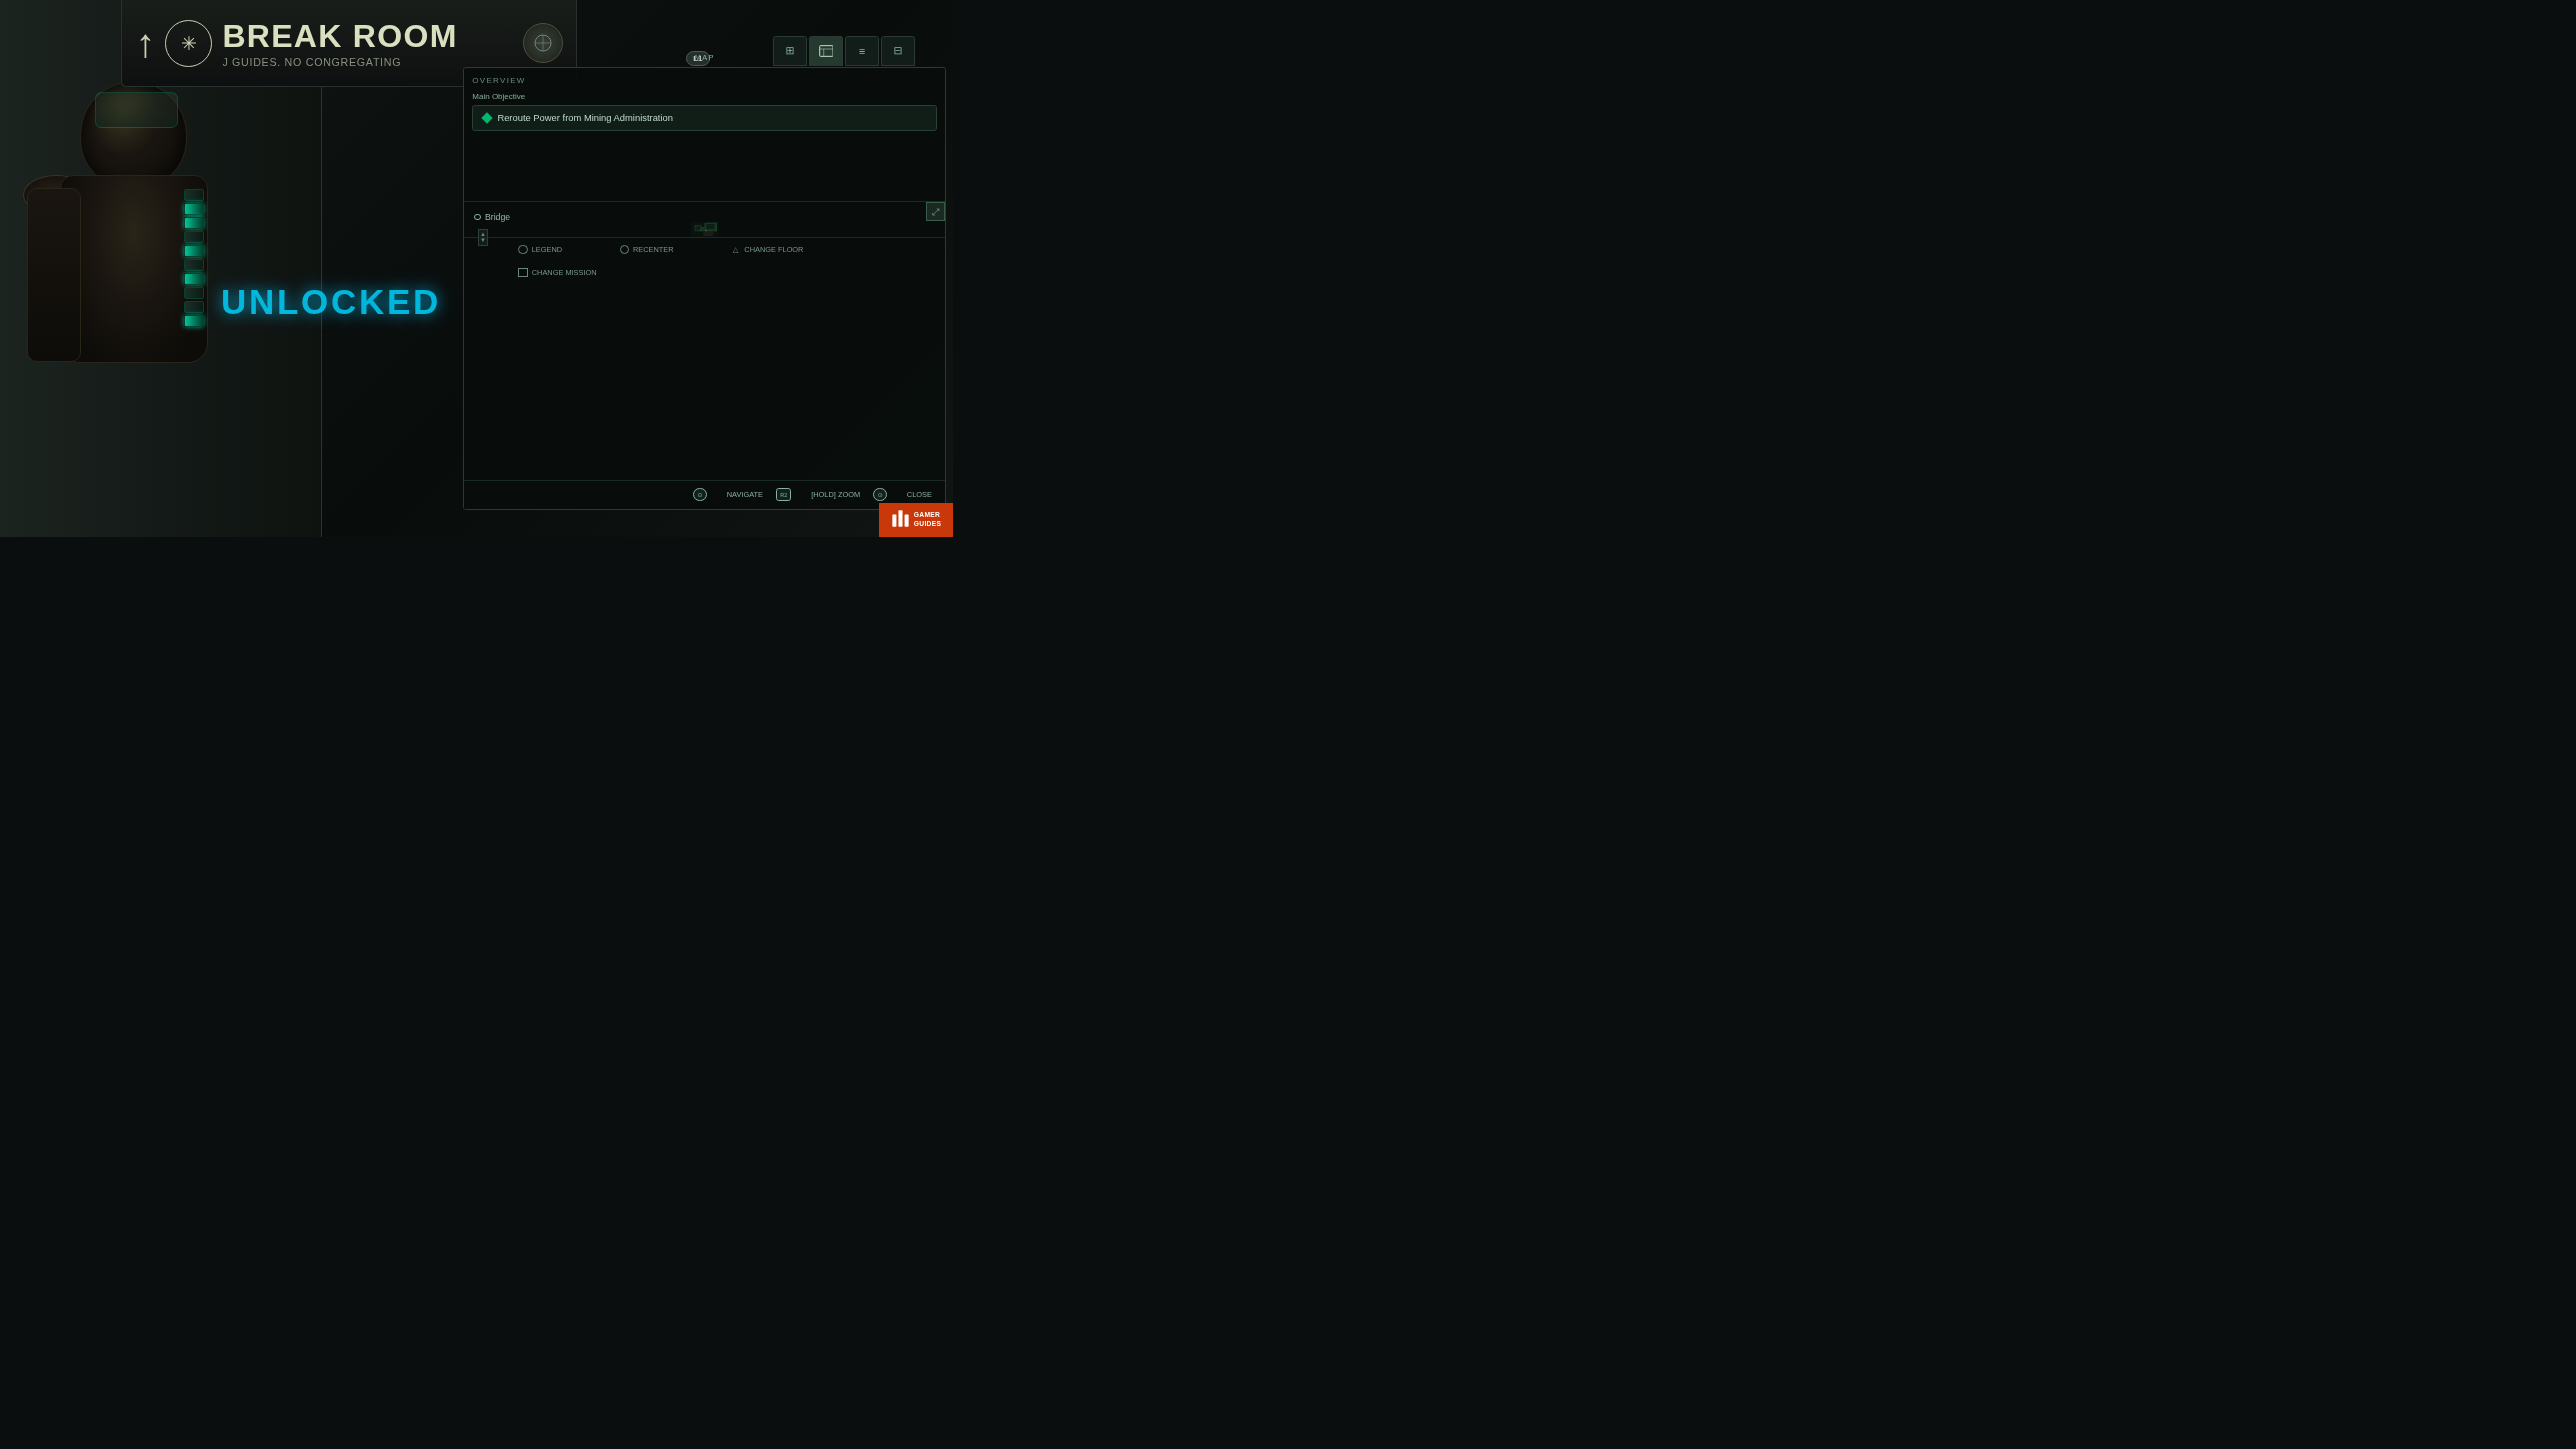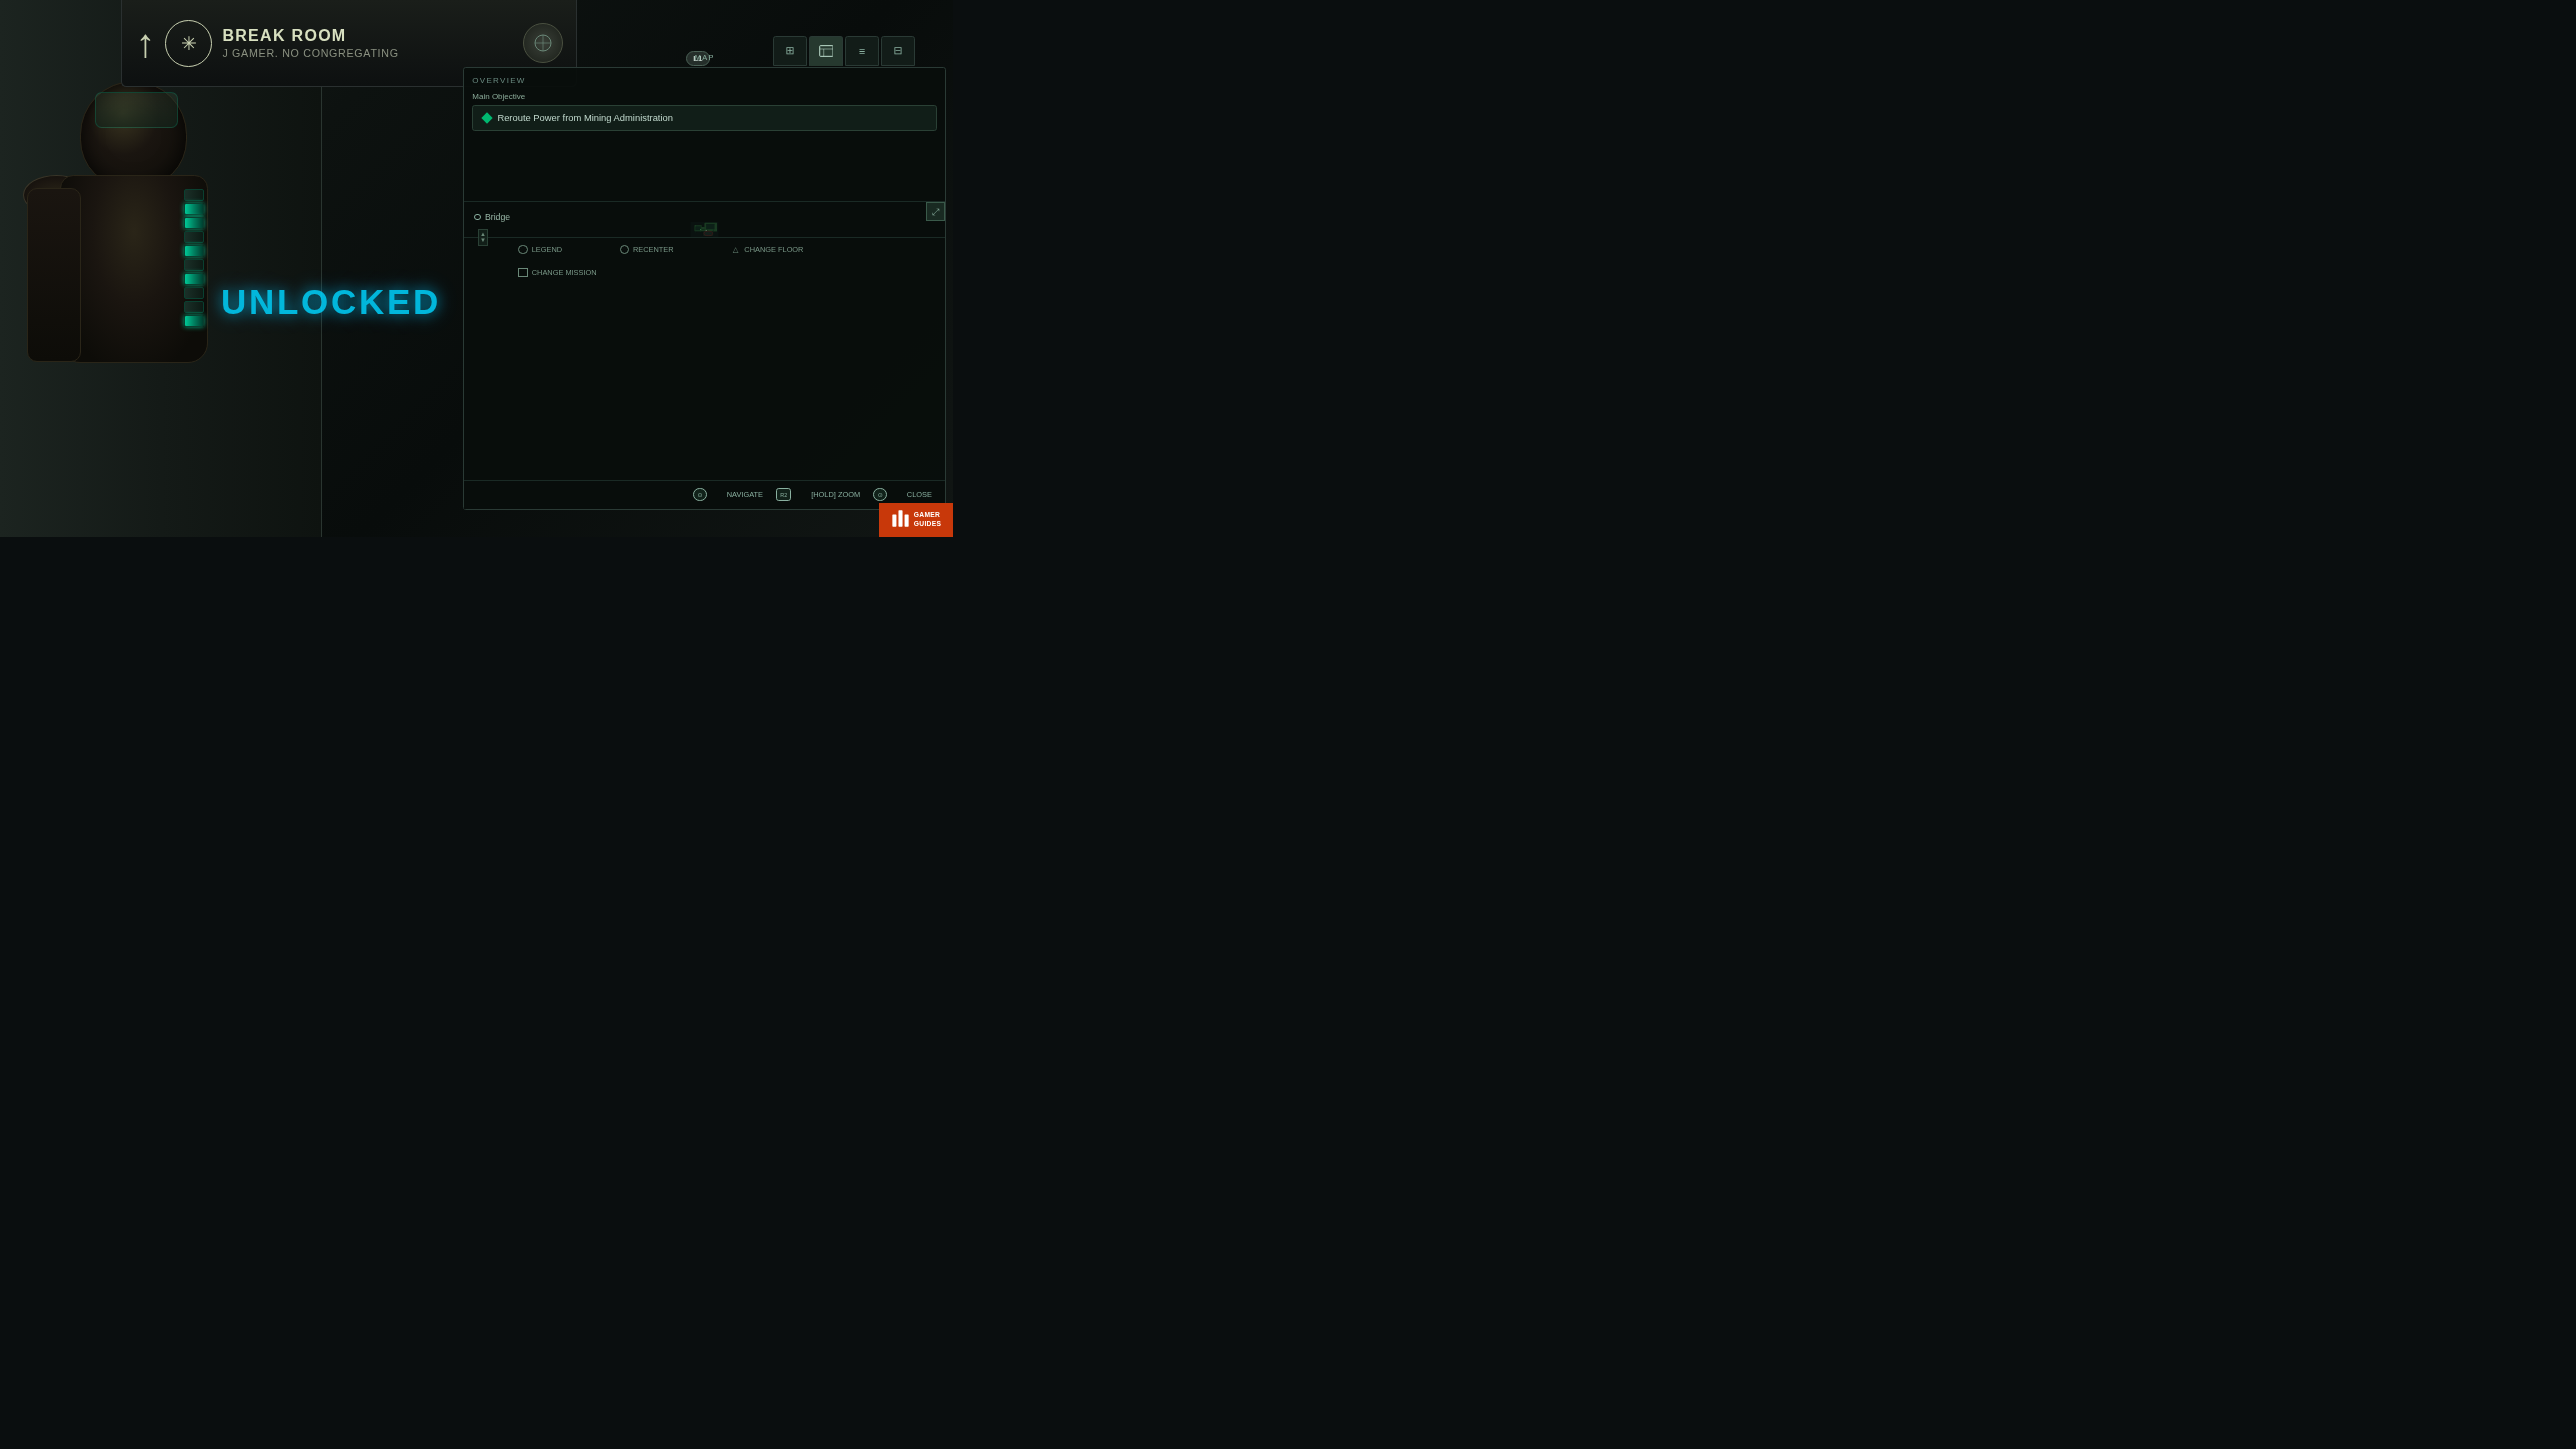--- a/index.html
+++ b/index.html
@@ -145,21 +145,21 @@
       border: 1.3px solid #c8d0b0;
       border-radius: 50%;
       display: flex; align-items: center; justify-content: center;
       color: #c8d0b0;
       font-size: 19px;
     }
     .sign-text {
       flex: 1;
     }
     .sign-title {
-      font-size: 16px;
+      font-size: 32px;
       font-weight: bold;
       color: #d8e0c0;
       letter-spacing: 1.3px;
     }
     .sign-subtitle {
       font-size: 10.7px;
       color: #8a9080;
       letter-spacing: 0.7px;
       margin-top: 1.3px;
     }
@@ -439,21 +439,21 @@
   </div>
 </div>
 
 <div class="unlocked-text">UNLOCKED</div>
 
 <div class="sign-banner">
   <div class="sign-arrow">↑</div>
   <div class="sign-icon">✳</div>
   <div class="sign-text">
     <div class="sign-title">BREAK ROOM</div>
-    <div class="sign-subtitle">J GAMER. NO CONGREGATING</div>
+    <div class="sign-subtitle">J GUIDES. NO CONGREGATING</div>
   </div>
   <div class="sign-logo">
     <svg width="20" height="20" viewBox="0 0 30 30">
       <circle cx="15" cy="15" r="12" fill="none" stroke="#6a8878" stroke-width="1.5"></circle>
       <line x1="15" y1="3" x2="15" y2="27" stroke="#6a8878" stroke-width="1"></line>
       <line x1="3" y1="15" x2="27" y2="15" stroke="#6a8878" stroke-width="1"></line>
     </svg>
   </div>
 </div>
 

